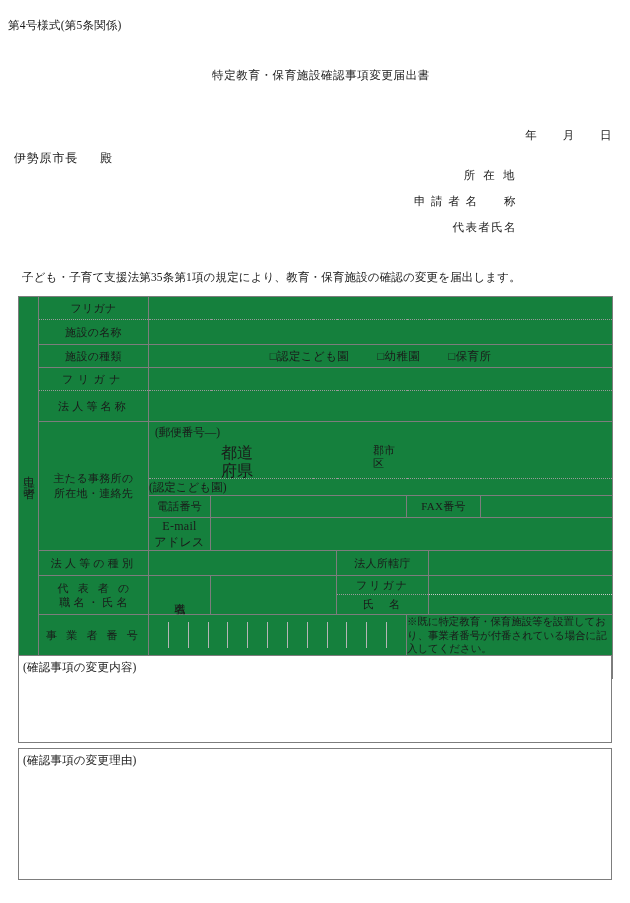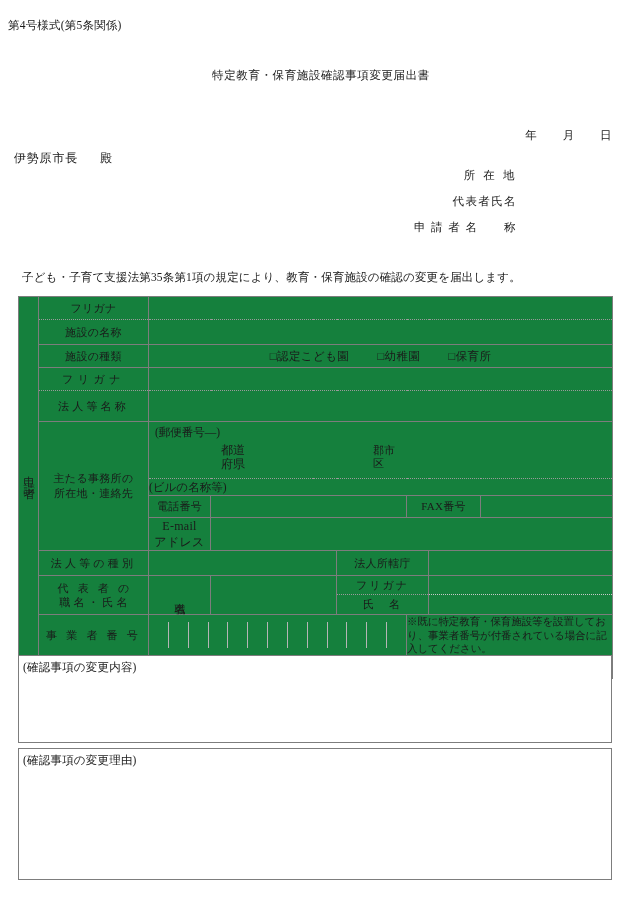--- a/index.html
+++ b/index.html
@@ -145,21 +145,21 @@
   .addr-inner .pc {
     position: absolute;
     left: 6px; top: 3px;
     white-space: nowrap;
     font-size: 11.5px;
   }
   .addr-inner .todo {
     position: absolute;
     left: 72px; top: 22px;
     line-height: 1.15;
-    font-size: 12px;
+    font-size: 16px;
     text-align: right;
   }
   .addr-inner .gunshi {
     position: absolute;
     left: 224px; top: 22px;
     line-height: 1.15;
     font-size: 11px;
     text-align: left;
   }
   .bldg {
@@ -227,22 +227,22 @@
     <span>月</span>
     <span>日</span>
   </div>
 
   <div class="addressee">
     <span>伊勢原市長</span><span class="hon">殿</span>
   </div>
 
   <div class="applicant-block">
     <div class="ab-row wide">所 在 地</div>
+    <div class="ab-row">申 請 者 名　　称</div>
     <div class="ab-row">代表者氏名</div>
-    <div class="ab-row">申 請 者 名　　称</div>
   </div>
 
   <div class="intro">子ども・子育て支援法第35条第1項の規定により、教育・保育施設の確認の変更を届出します。</div>
 
   <table class="tbl">
     <colgroup>
       <col style="width:20px">
       <col style="width:110px">
       <col style="width:62px">
       <col style="width:102px">
@@ -301,21 +301,21 @@
           <div class="gunshi">
             <div>郡市</div>
             <div>区</div>
           </div>
         </div>
       </td>
     </tr>
 
     <tr>
       <td class="bldg dotted-top" colspan="7" style="height:16px">
-        <span>(ビルの名称等)</span>
+        <span>(認定こども園)</span>
       </td>
     </tr>
 
     <tr>
       <td class="lbl" style="height:21px">電話番号</td>
       <td colspan="3"></td>
       <td class="lbl" colspan="2">FAX番号</td>
       <td colspan="2"></td>
     </tr>
 

